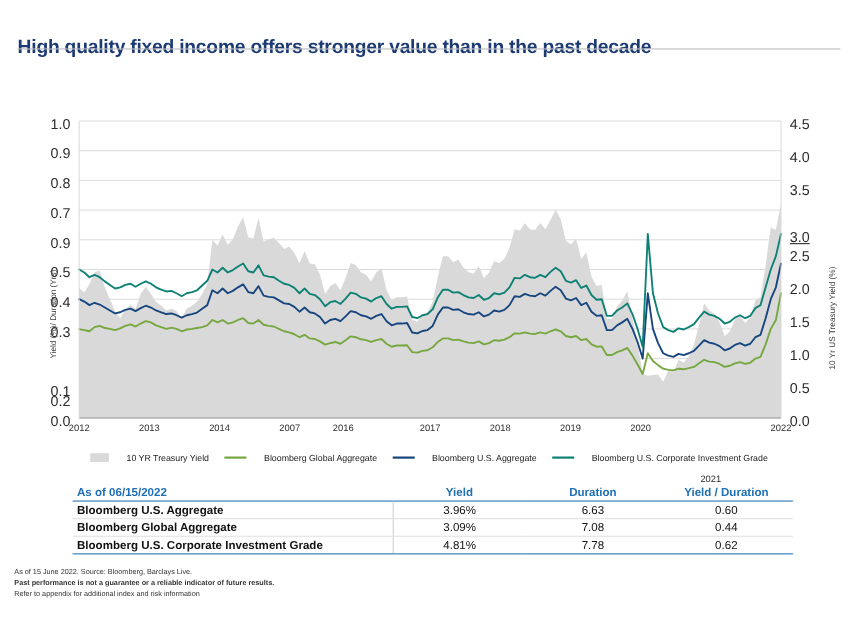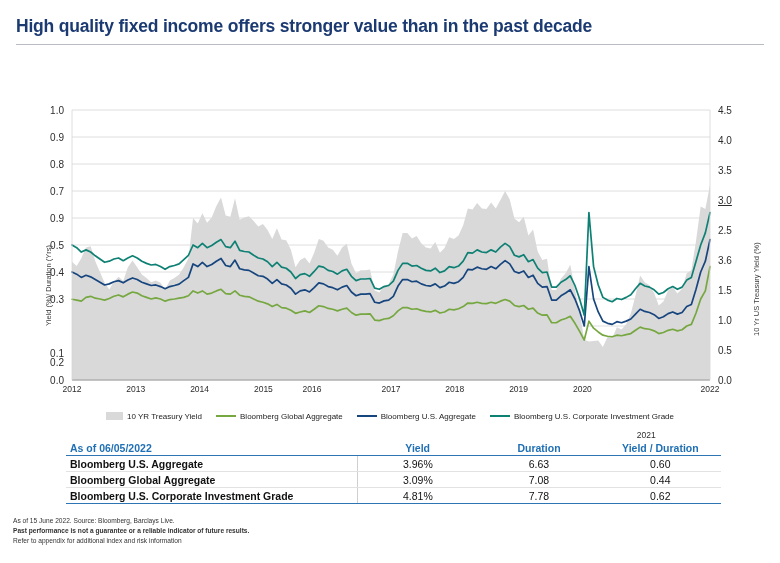--- a/index.html
+++ b/index.html
@@ -5,54 +5,54 @@
   html,body{margin:0;padding:0;}
   body{
     width:780px;height:563px;background:#ffffff;
     font-family:"Liberation Sans", sans-serif;
     color:#1a1a1a;overflow:hidden;position:relative;
   }
   .page{position:relative;width:780px;height:563px;}
 
   
   .title{
-    position:absolute;left:16px;top:16px;width:750px;
+    position:absolute;left:16px;top:32px;width:750px;
     font-size:17.5px;font-weight:bold;color:#1b3a72;
     letter-spacing:-0.2px;white-space:nowrap;
   }
   .title-rule{
     position:absolute;left:16px;top:44px;width:748px;height:1px;
     background:#b9bcc2;
   }
 
   
   .chart-wrap{position:absolute;left:0;top:88px;width:780px;height:320px;}
   .axis-title{
     position:absolute;font-size:7.5px;color:#3b3b3b;
     white-space:nowrap;transform-origin:0 0;
   }
   .axis-title.left{left:44px;top:238px;transform:rotate(-90deg);}
   .axis-title.right{left:752px;top:248px;transform:rotate(-90deg);}
   .tick{
-    position:absolute;font-size:10px;color:#2d2d2d;
+    position:absolute;font-size:13px;color:#2d2d2d;
     white-space:nowrap;text-align:right;
   }
   .tick.l{width:26px;}
   .tick.r{width:26px;text-align:left;}
   .xtick{
     position:absolute;font-size:8.5px;color:#2d2d2d;
     white-space:nowrap;text-align:center;width:40px;
   }
 
   
   .legend{
     position:absolute;left:0;top:408px;width:780px;height:16px;
     display:flex;justify-content:center;align-items:center;gap:14px;
   }
-  .legend-item{display:flex;align-items:center;gap:4px;}
+  .legend-item{display:flex;align-items:center;gap:16px;}
   .legend-swatch-area{width:17px;height:8px;background:#d9d9d9;}
   .legend-swatch-line{width:20px;height:2.5px;}
   .legend-label{font-size:8px;color:#222;white-space:nowrap;}
 
   
   .table-wrap{position:absolute;left:66px;top:440px;width:655px;}
   table{border-collapse:collapse;width:100%;table-layout:fixed;}
   th,td{padding:1.5px 0;font-size:10.5px;}
   th{
     color:#1f6fb5;font-weight:bold;text-align:center;
@@ -94,30 +94,30 @@
         <div class="tick l" style="left: 38px; top: 152px;">0.5</div>
         <div class="tick l" style="left: 38px; top: 125px;">0.9</div>
         <div class="tick l" style="left: 38px; top: 98px;">0.7</div>
         <div class="tick l" style="left: 38px; top: 71px;">0.8</div>
         <div class="tick l" style="left: 38px; top: 44px;">0.9</div>
         <div class="tick l" style="left: 38px; top: 17px;">1.0</div>
         <div class="tick r" style="left: 718px; top: 287px;">0.0</div>
         <div class="tick r" style="left: 718px; top: 257px;">0.5</div>
         <div class="tick r" style="left: 718px; top: 227px;">1.0</div>
         <div class="tick r" style="left: 718px; top: 197px;">1.5</div>
-        <div class="tick r" style="left: 718px; top: 167px;">3.6</div>
+        <div class="tick r" style="left: 718px; top: 167px;">2.0</div>
         <div class="tick r" style="left: 718px; top: 137px;">2.5</div>
-        <div class="tick r" style="left: 718px; top: 107px; text-decoration: underline;">3.0</div>
+        <div class="tick r" style="left: 718px; top: 120px; text-decoration: underline;">3.0</div>
         <div class="tick r" style="left: 718px; top: 77px;">3.5</div>
         <div class="tick r" style="left: 718px; top: 47px;">4.0</div>
         <div class="tick r" style="left: 718px; top: 17px;">4.5</div>
         <div class="xtick" style="left: 52px; top: 296px;">2012</div>
         <div class="xtick" style="left: 115.8px; top: 296px;">2013</div>
         <div class="xtick" style="left: 179.6px; top: 296px;">2014</div>
-        <div class="xtick" style="left: 243.4px; top: 296px;">2015</div>
+        <div class="xtick" style="left: 243.4px; top: 296px;">2007</div>
         <div class="xtick" style="left: 292px; top: 296px;">2016</div>
         <div class="xtick" style="left: 371px; top: 296px;">2017</div>
         <div class="xtick" style="left: 434.8px; top: 296px;">2018</div>
         <div class="xtick" style="left: 498.6px; top: 296px;">2019</div>
         <div class="xtick" style="left: 562.4px; top: 296px;">2020</div>
         <div class="xtick" style="left: 626.2px; top: 296px; margin-top: 46px;">2021</div>
         <div class="xtick" style="left: 690px; top: 296px;">2022</div>
       </div>
     <svg id="plot" width="780" height="320">
         <line x1="72" y1="292" x2="710" y2="292" stroke="#d6d6d6" stroke-width="0.8"></line>
@@ -168,21 +168,21 @@
       <div class="legend-item">
         <span class="legend-swatch-line" style="background: rgb(14, 128, 116);"></span>
         <span class="legend-label">Bloomberg U.S. Corporate Investment Grade</span>
       </div>
     </div>
 
   <div class="table-wrap">
     <table>
       <thead>
         <tr>
-          <th class="first col-name">As of 06/05/2022</th>
+          <th class="first col-name">As of 06/15/2022</th>
           <th class="col-v">Yield</th>
           <th class="col-v">Duration</th>
           <th class="col-v">Yield / Duration</th>
         </tr>
       </thead>
       <tbody id="tbody">
           <tr>
             <td class="first col-name">Bloomberg U.S. Aggregate</td>
             <td class="col-v">3.96%</td>
             <td class="col-v">6.63</td>

